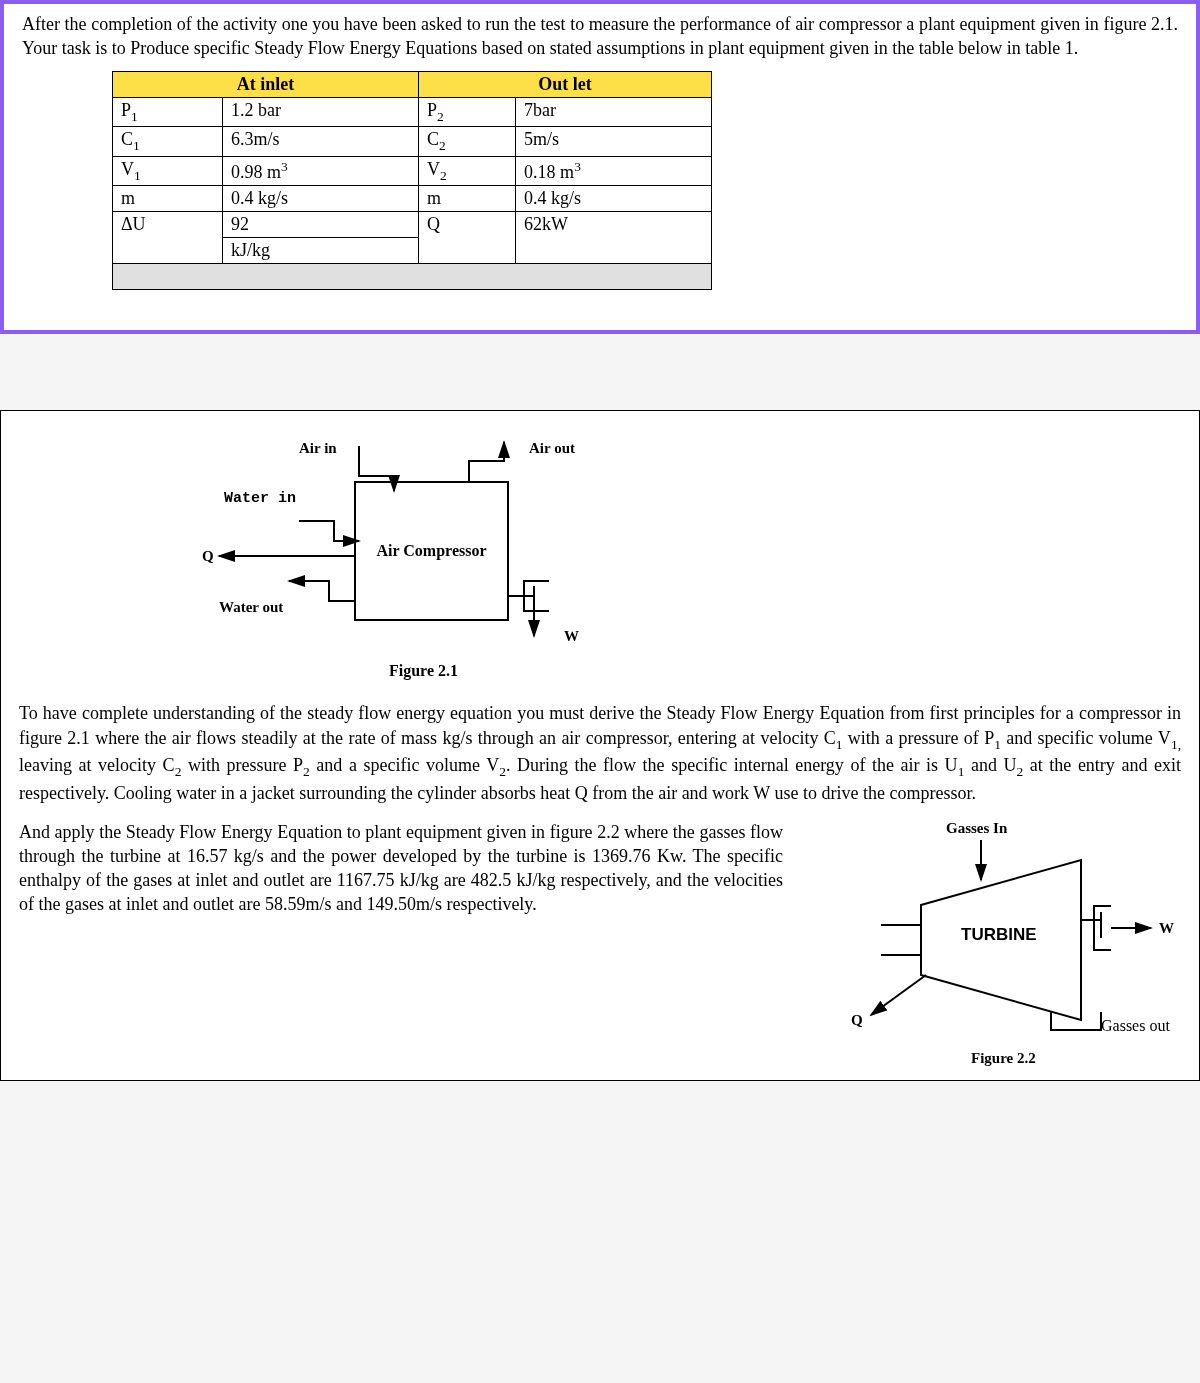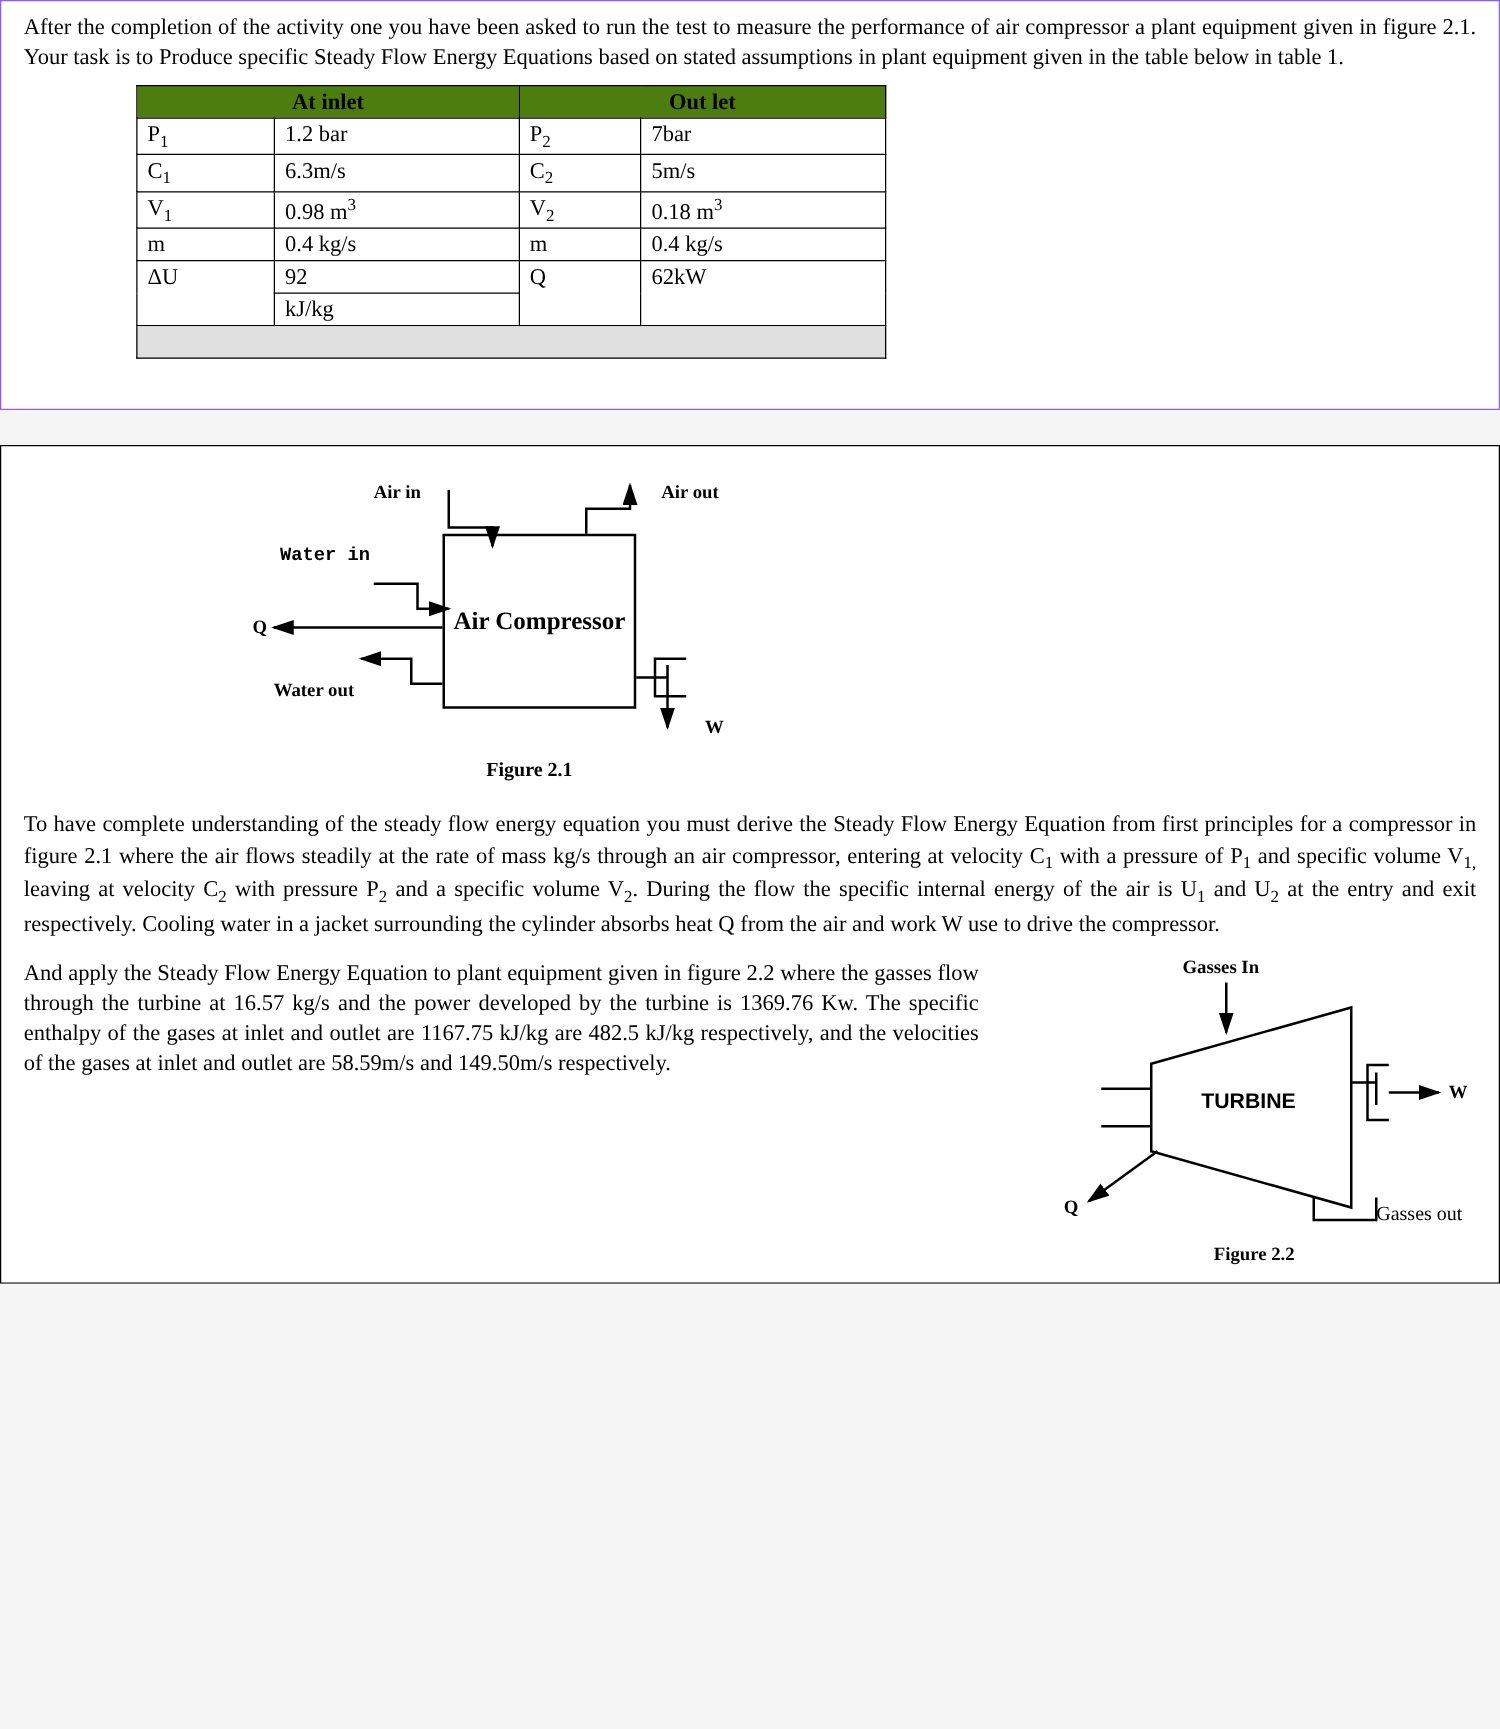--- a/index.html
+++ b/index.html
@@ -5,23 +5,23 @@
     * { box-sizing: border-box; margin: 0; padding: 0; }
     body {
       font-family: 'Times New Roman', Times, serif;
       font-size: 18px;
       background: #f5f5f5;
       width: 1200px;
       margin: 0 auto;
     }
     .section {
       background: #fff;
-      border: 1px solid #8b5cf6;
+      border: 4px solid #8b5cf6;
       padding: 8px 18px 40px 18px;
-      margin-bottom: 28px;
+      margin-bottom: 76px;
     }
     .section-bottom {
       background: #fff;
       border: 1px solid #000;
       padding: 25px 18px 10px 18px;
       position: relative;
     }
     .intro-text {
       text-align: justify;
       line-height: 1.35;
@@ -45,21 +45,21 @@
     }
     table.data-table th, table.data-table td {
       border: 1px solid #000;
       padding: 2px 8px;
       text-align: left;
       font-weight: normal;
       vertical-align: top;
       height: 24px;
     }
     table.data-table .header-row td {
-      background: #4d7c0f;
+      background: #fde047;
       text-align: center;
       font-weight: bold;
     }
     .sub { vertical-align: sub; font-size: 0.75em; }
     .sup { vertical-align: super; font-size: 0.75em; }
     .cell-bold { font-weight: bold; }
     .footer-gap {
       background: #e0e0e0;
       height: 26px;
       border: 1px solid #000;
@@ -75,21 +75,21 @@
     .compressor-box {
       position: absolute;
       left: 185px; top: 45px;
       width: 155px; height: 140px;
       border: 2px solid #000;
       background: #fff;
       display: flex;
       align-items: center;
       justify-content: center;
       font-weight: bold;
-      font-size: 20px;
+      font-size: 16px;
     }
     .fig-label {
       position: absolute;
       font-weight: bold;
       font-size: 15px;
       white-space: nowrap;
     }
     .fig-caption {
       position: absolute;
       font-weight: bold;

